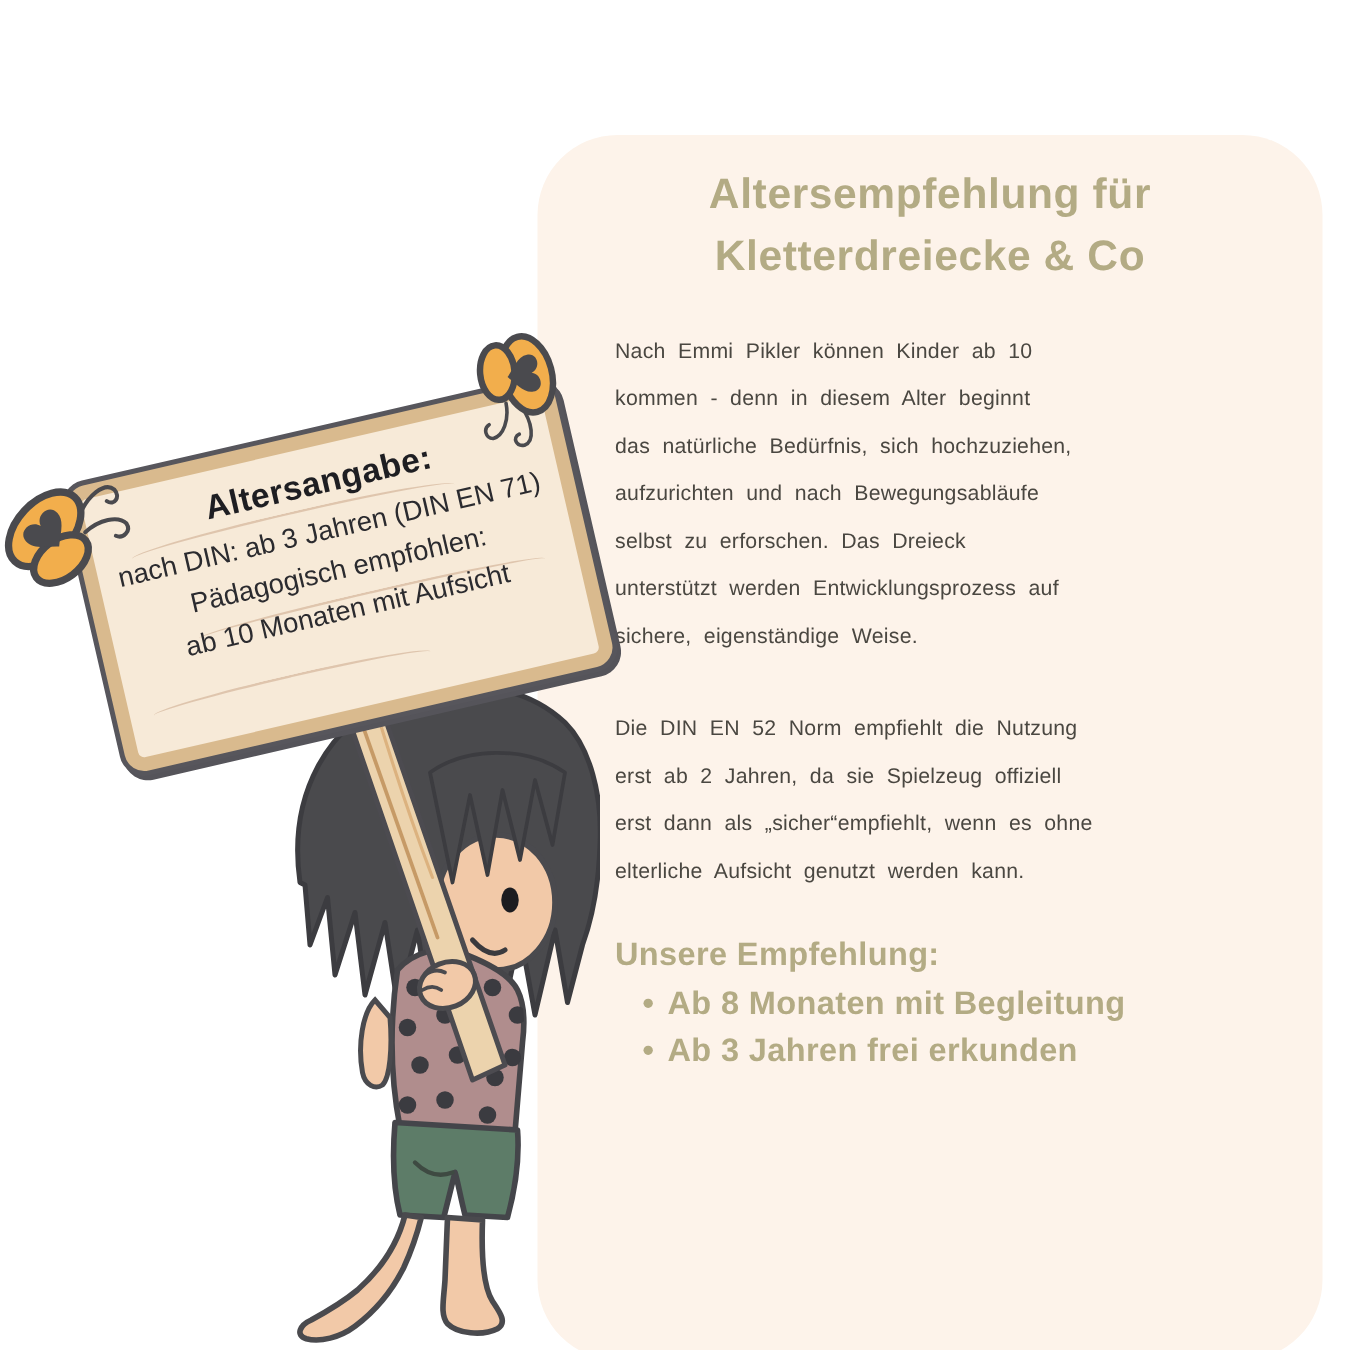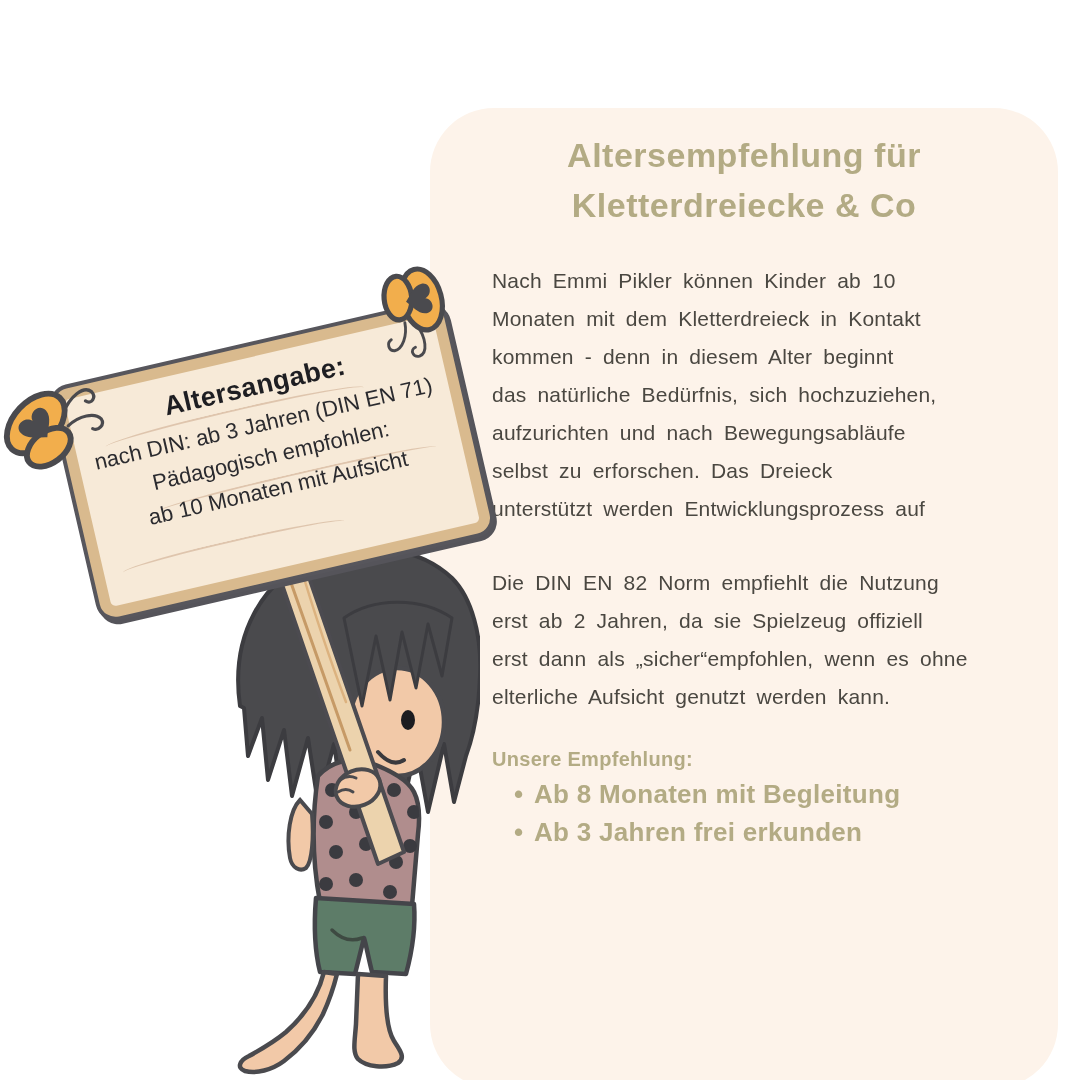--- a/index.html
+++ b/index.html
@@ -13,25 +13,25 @@
     background:#fdf3ea;border-radius:64px;z-index:0;
   }
   .panel-title{
     margin-top:22px;text-align:center;font-weight:bold;
     font-size:34px;line-height:50px;color:#b3ab84;letter-spacing:.5px;
   }
   .body-copy{margin-left:62px;margin-right:40px;color:#4a4741;}
   .para{margin-top:32px;}
   .para.second{margin-top:36px;}
   .body-line{
-    font-size:21px;line-height:38px;word-spacing:5px;letter-spacing:.2px;
+    font-size:17px;line-height:38px;word-spacing:5px;letter-spacing:.2px;
     white-space:nowrap;
   }
   .rec{margin-top:32px;color:#b3ab84;}
-  .rec-heading{font-size:20px;font-weight:bold;letter-spacing:.3px;}
+  .rec-heading{font-size:26px;font-weight:bold;letter-spacing:.3px;}
   .rec-item{
     display:flex;align-items:baseline;margin-left:22px;margin-top:8px;
     font-size:26px;font-weight:bold;line-height:30px;letter-spacing:.3px;
   }
   .rec-dot{width:20px;flex:0 0 20px;font-size:26px;}
   
   .sign{
     position:absolute;left:72px;top:344px;width:400px;height:234px;
     transform:rotate(-13deg);z-index:2;box-sizing:border-box;
     background:#f7ead8;border:11px solid #d9ba8e;border-radius:16px;
@@ -144,31 +144,31 @@
   </svg>
 
   <div class="panel">
     <div class="panel-title">
       <div>Altersempfehlung für</div>
       <div>Kletterdreiecke &amp; Co</div>
     </div>
     <div class="body-copy">
       <div class="para">
         <div class="body-line">Nach Emmi Pikler können Kinder ab 10</div>
-        <div class="body-line">Monaten mit dem Kletterdreieck in Kontakt</div>
         <div class="body-line">kommen - denn in diesem Alter beginnt</div>
         <div class="body-line">das natürliche Bedürfnis, sich hochzuziehen,</div>
         <div class="body-line">aufzurichten und nach Bewegungsabläufe</div>
         <div class="body-line">selbst zu erforschen. Das Dreieck</div>
         <div class="body-line">unterstützt werden Entwicklungsprozess auf</div>
+        <div class="body-line">sichere, eigenständige Weise.</div>
       </div>
       <div class="para second">
-        <div class="body-line">Die DIN EN 82 Norm empfiehlt die Nutzung</div>
+        <div class="body-line">Die DIN EN 52 Norm empfiehlt die Nutzung</div>
         <div class="body-line">erst ab 2 Jahren, da sie Spielzeug offiziell</div>
-        <div class="body-line">erst dann als „sicher“empfohlen, wenn es ohne</div>
+        <div class="body-line">erst dann als „sicher“empfiehlt, wenn es ohne</div>
         <div class="body-line">elterliche Aufsicht genutzt werden kann.</div>
       </div>
       <div class="rec">
         <div class="rec-heading">Unsere Empfehlung:</div>
         <div class="rec-item">
           <span class="rec-dot">•</span>
           <span>Ab 8 Monaten mit Begleitung</span>
         </div>
         <div class="rec-item">
           <span class="rec-dot">•</span>

